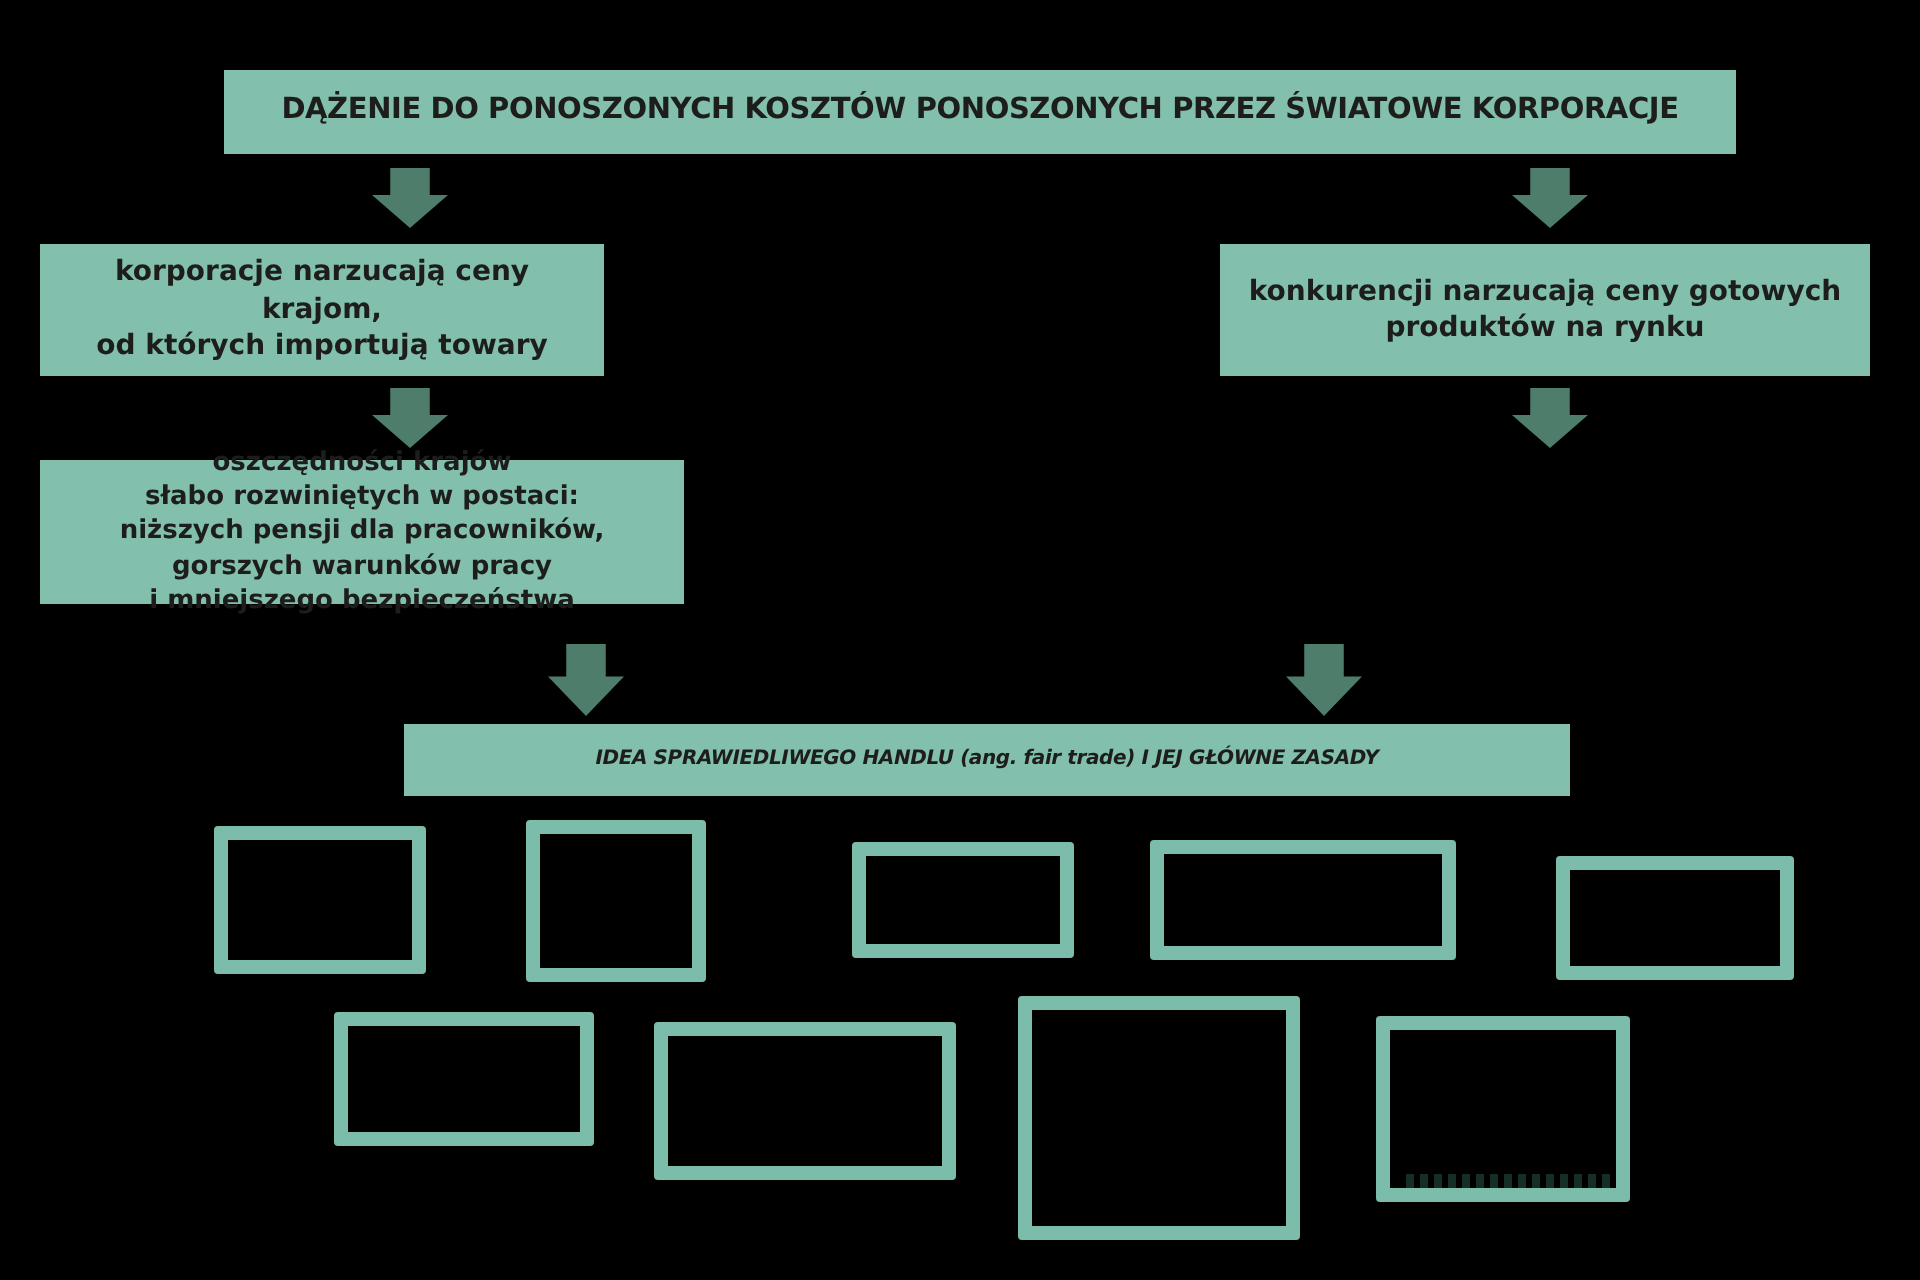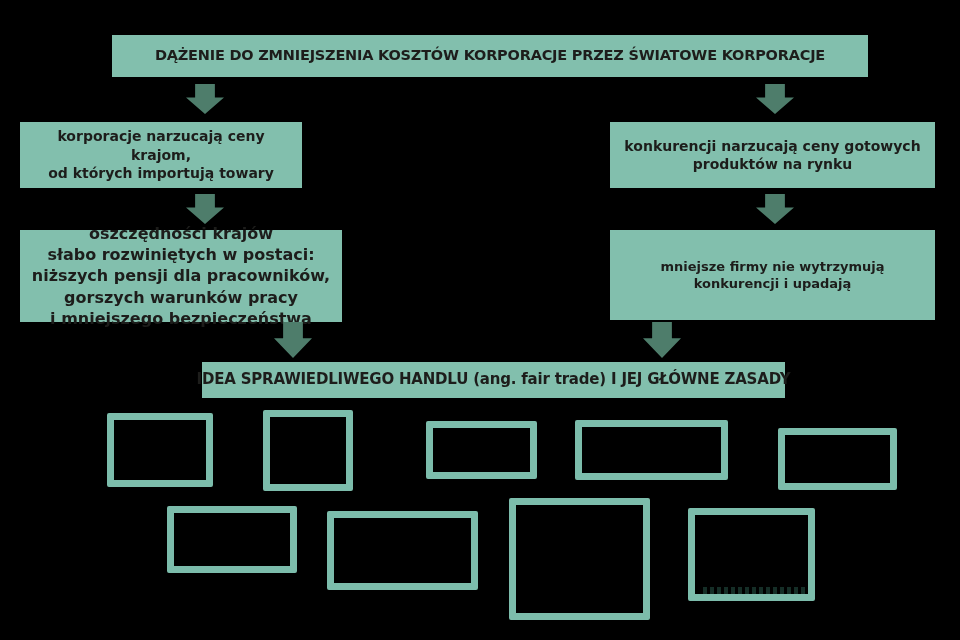--- a/index.html
+++ b/index.html
@@ -27,23 +27,23 @@
     color: var(--box-text, #1d1d1b);
     font-weight: bold;
     line-height: 1.32;
     white-space: pre-line;
   }
   .oneline { white-space: nowrap; letter-spacing: -0.2px; }
 
   .box-top     { left: 112px; top: 35px;  width: 756px; height: 42px; font-size: 14.5px; }
   .box-cause-l { left: 20px;  top: 122px; width: 282px; height: 66px; font-size: 14px; }
   .box-cause-r { left: 610px; top: 122px; width: 325px; height: 66px; font-size: 14px; }
-  .box-eff-l   { left: 20px;  top: 230px; width: 322px; height: 92px; font-size: 16px; }
+  .box-eff-l   { left: 20px;  top: 230px; width: 322px; height: 72px; font-size: 13px; }
   .box-eff-r   { left: 610px; top: 230px; width: 325px; height: 90px; font-size: 13px; }
-  .box-banner  { left: 202px; top: 362px; width: 583px; height: 36px; font-size: 15px; }
+  .box-banner  { left: 202px; top: 362px; width: 583px; height: 36px; font-size: 10px; font-style: italic; }
 
   .arrow {
     position: absolute;
     width: 38px;
     height: 30px;
     background: var(--arrow, #4e7d6b);
     clip-path: polygon(24% 0, 76% 0, 76% 45%, 100% 45%, 50% 100%, 0 45%, 24% 45%);
   }
   .a1 { left: 186px; top: 84px; }
   .a2 { left: 756px; top: 84px; }
@@ -77,42 +77,40 @@
     height: 7px;
     background: repeating-linear-gradient(90deg, #17332b 0 4px, transparent 4px 7px);
     opacity: 0.9;
   }
 </style>
 </head>
 <body>
 
 <div class="stage">
 
-  <div class="fbox box-top oneline">DĄŻENIE DO ZMNIEJSZENIA KOSZTÓW KORPORACJE PRZEZ ŚWIATOWE KORPORACJE</div>
+  <div class="fbox box-top oneline">DĄŻENIE DO PONOSZONYCH KOSZTÓW PONOSZONYCH PRZEZ ŚWIATOWE KORPORACJE</div>
 
   <div class="arrow a1"></div>
   <div class="arrow a2"></div>
 
   <div class="fbox box-cause-l">korporacje narzucają ceny krajom,
 od których importują towary</div>
 
   <div class="fbox box-cause-r">konkurencji narzucają ceny gotowych
 produktów na rynku</div>
 
   <div class="arrow a3"></div>
   <div class="arrow a4"></div>
 
   <div class="fbox box-eff-l">oszczędności krajów
 słabo rozwiniętych w postaci:
 niższych pensji dla pracowników,
 gorszych warunków pracy
 i mniejszego bezpieczeństwa</div>
 
-  <div class="fbox box-eff-r">mniejsze firmy nie wytrzymują
-konkurencji i upadają</div>
 
   <div class="arrow a5"></div>
   <div class="arrow a6"></div>
 
   <div class="fbox box-banner oneline">IDEA SPRAWIEDLIWEGO HANDLU (ang. fair trade) I JEJ GŁÓWNE ZASADY</div>
 
   <div class="obox p1"></div>
   <div class="obox p2"></div>
   <div class="obox p3"></div>
   <div class="obox p4"></div>

